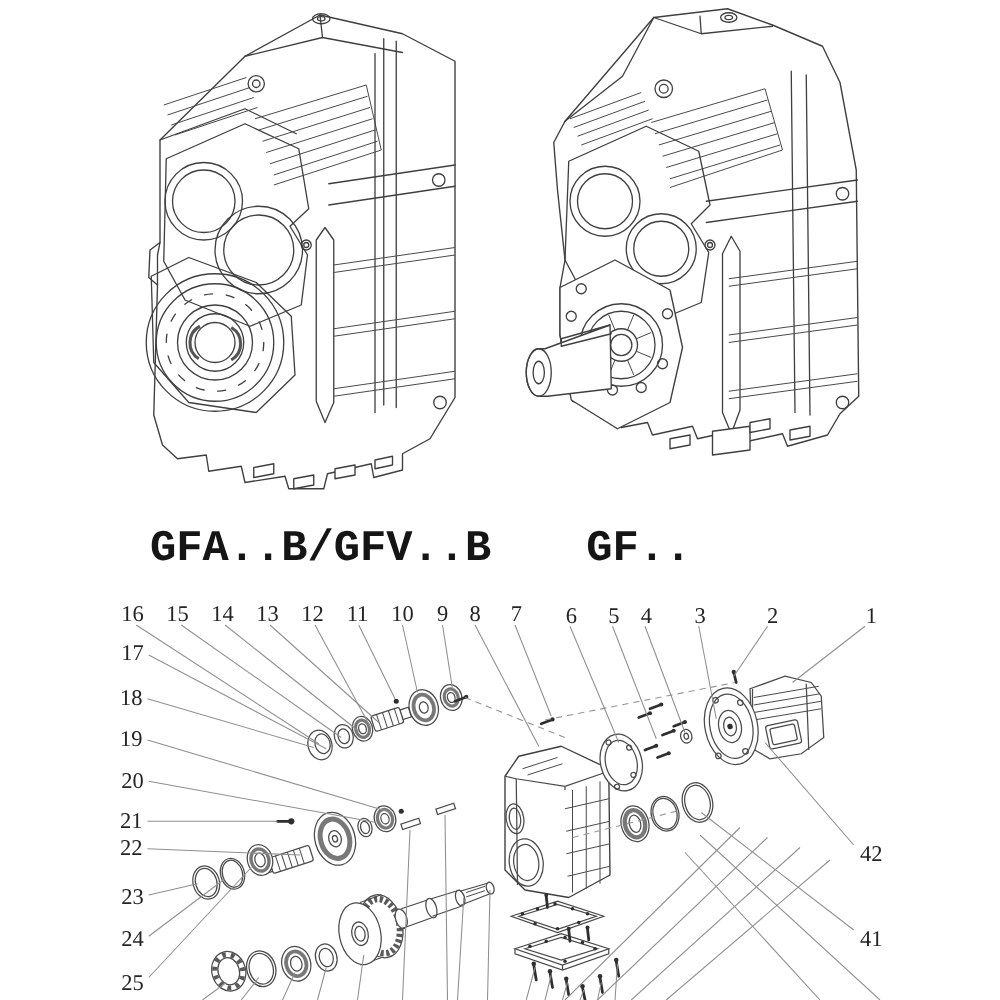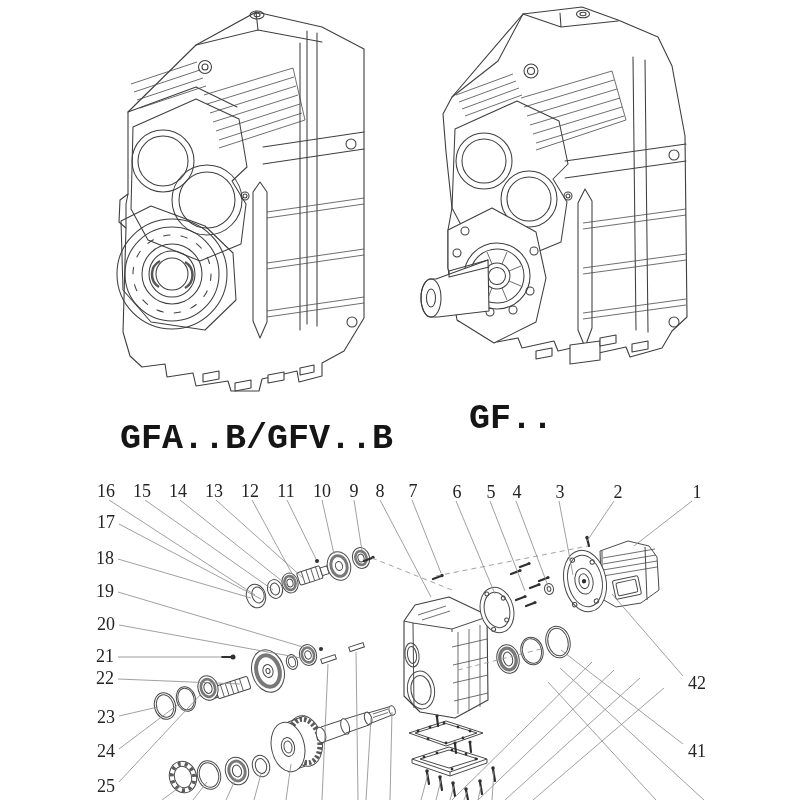--- a/index.html
+++ b/index.html
@@ -499,15 +499,15 @@
           <text x="106" y="717" text-anchor="middle" dominant-baseline="central" fill="#242424">23</text>
           <text x="106" y="751" text-anchor="middle" dominant-baseline="central" fill="#242424">24</text>
           <text x="106" y="786" text-anchor="middle" dominant-baseline="central" fill="#242424">25</text>
           <text x="697" y="683" text-anchor="middle" dominant-baseline="central" fill="#242424">42</text>
           <text x="697" y="751" text-anchor="middle" dominant-baseline="central" fill="#242424">41</text>
         </g>
   </g>
 </svg>
 
 <div class="model-label" style="left:120px;top:421px;width:260px">GFA..B/GFV..B</div>
-<div class="model-label" style="left:451px;top:401px;width:120px">GF..</div>
+<div class="model-label" style="left:451px;top:421px;width:120px">GF..</div>
 
 </div>
 
 </body></html>

